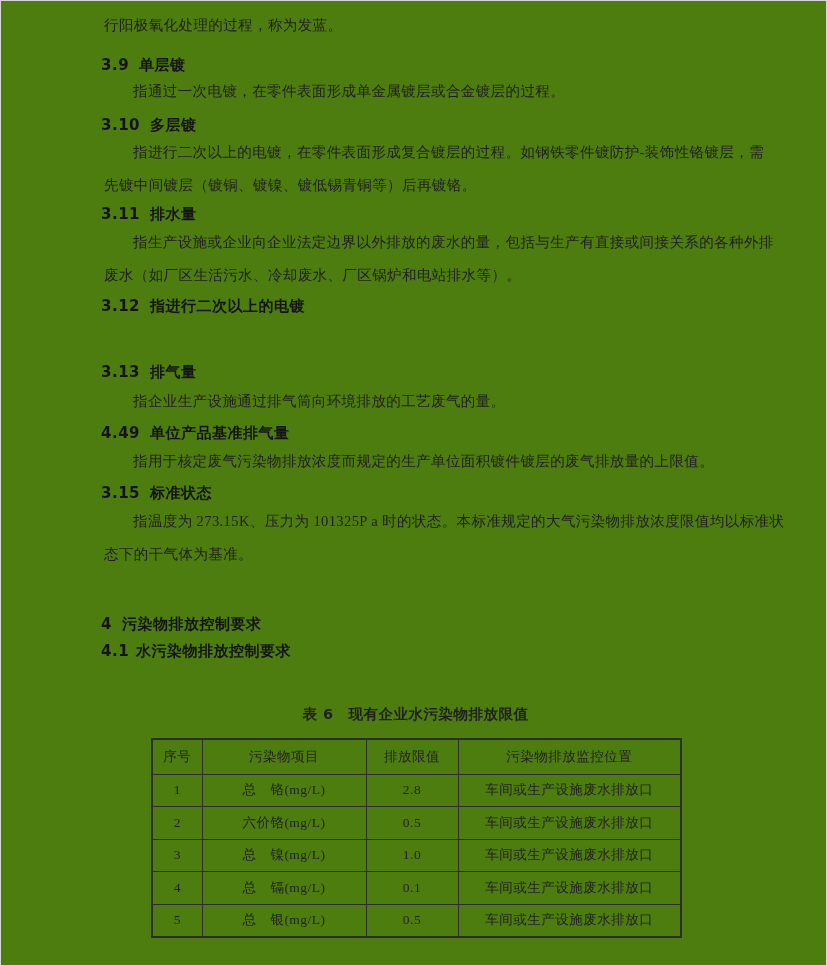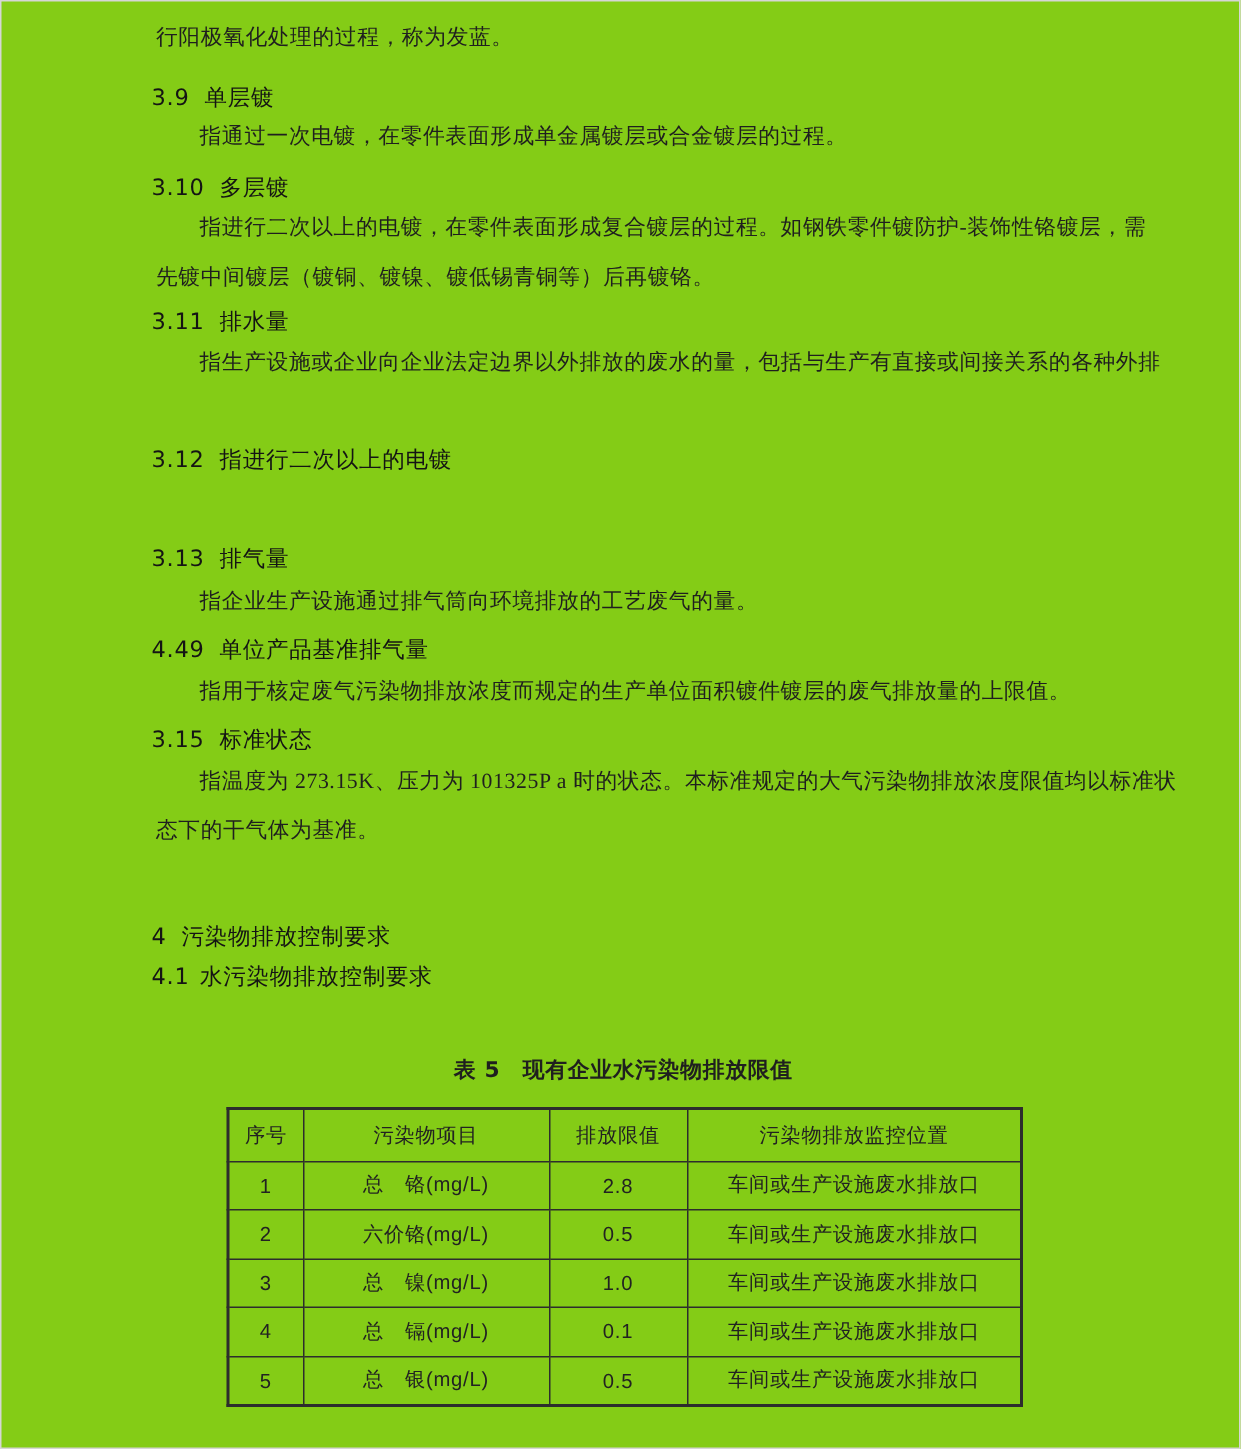--- a/index.html
+++ b/index.html
@@ -4,21 +4,21 @@
 <style>
   * { box-sizing: border-box; }
   html, body {
     margin: 0; padding: 0;
     background: #e8e8e8;
   }
   .page {
     position: relative;
     width: 827px;
     height: 966px;
-    background: #84cc16;
+    background: #4d7c0f;
     border: 1px solid #d6d6d6;
     overflow: hidden;
     color: #1f1f1f;
     margin: 0 auto;
   }
   
   .tline {
     position: absolute;
     left: 103px;
     width: 660px;
@@ -27,21 +27,21 @@
     line-height: 22px;
     letter-spacing: 0.4px;
     white-space: nowrap;
   }
   .indent { text-indent: 29px; }
   
   .hline {
     position: absolute;
     left: 100px;
     font-family: "DejaVu Sans", "Liberation Sans", sans-serif;
-    font-weight: normal;
+    font-weight: bold;
     font-size: 15px;
     line-height: 22px;
     letter-spacing: 0.5px;
     white-space: nowrap;
     color: #141414;
   }
   .hnum { display: inline-block; margin-right: 10px; }
   .caption {
     position: absolute;
     left: 150px;
@@ -53,21 +53,21 @@
     line-height: 22px;
     letter-spacing: 0.5px;
   }
   table.t1 {
     position: absolute;
     left: 150px;
     top: 737px;
     width: 529px;
     border-collapse: collapse;
     table-layout: fixed;
-    font-family: Liberation Sans, sans-serif;
+    font-family: Liberation Serif, serif;
     font-size: 13.5px;
     color: #222;
   }
   table.t1 th, table.t1 td {
     border: 1.6px solid #2d2d2d;
     text-align: center;
     vertical-align: middle;
     font-weight: normal;
     padding: 0;
     overflow: hidden;
@@ -87,39 +87,40 @@
 
   <div class="hline" style="top:53px"><span class="hnum">3.9</span><span>单层镀</span></div>
   <div class="tline indent" style="top:79px">指通过一次电镀，在零件表面形成单金属镀层或合金镀层的过程。</div>
 
   <div class="hline" style="top:113px"><span class="hnum">3.10</span><span>多层镀</span></div>
   <div class="tline" style="top:173px">先镀中间镀层（镀铜、镀镍、镀低锡青铜等）后再镀铬。</div>
   <div class="tline indent" style="top:140px">指进行二次以上的电镀，在零件表面形成复合镀层的过程。如钢铁零件镀防护-装饰性铬镀层，需</div>
 
   <div class="hline" style="top:202px"><span class="hnum">3.11</span><span>排水量</span></div>
   <div class="tline indent" style="top:230px">指生产设施或企业向企业法定边界以外排放的废水的量，包括与生产有直接或间接关系的各种外排</div>
+  <div class="tline" style="top:263px">废水（如厂区生活污水、冷却废水、厂区锅炉和电站排水等）。</div>
 
   <div class="hline" style="top:294px"><span class="hnum">3.12</span><span>指进行二次以上的电镀</span></div>
 
   <div class="hline" style="top:360px"><span class="hnum">3.13</span><span>排气量</span></div>
   <div class="tline indent" style="top:389px">指企业生产设施通过排气筒向环境排放的工艺废气的量。</div>
 
   <div class="hline" style="top:421px"><span class="hnum">4.49</span><span>单位产品基准排气量</span></div>
   <div class="tline indent" style="top:449px">指用于核定废气污染物排放浓度而规定的生产单位面积镀件镀层的废气排放量的上限值。</div>
 
   <div class="hline" style="top:481px"><span class="hnum">3.15</span><span>标准状态</span></div>
   <div class="tline indent" style="top:509px">指温度为 273.15K、压力为 101325P a 时的状态。本标准规定的大气污染物排放浓度限值均以标准状</div>
   <div class="tline" style="top:542px">态下的干气体为基准。</div>
 
   <div class="hline" style="top:612px"><span class="hnum">4</span><span>污染物排放控制要求</span></div>
 
   <div class="hline" style="top:639px"><span class="hnum" style="margin-right:7px">4.1</span><span>水污染物排放控制要求</span></div>
 
 
-  <div class="caption" style="top:702px">表 5　现有企业水污染物排放限值</div>
+  <div class="caption" style="top:702px">表 6　现有企业水污染物排放限值</div>
 
   <table class="t1">
     <colgroup>
       <col style="width:50px">
         <col style="width:164px">
         <col style="width:92px">
         <col style="width:223px">
     </colgroup>
     <tbody>
       <tr class="hdr">

